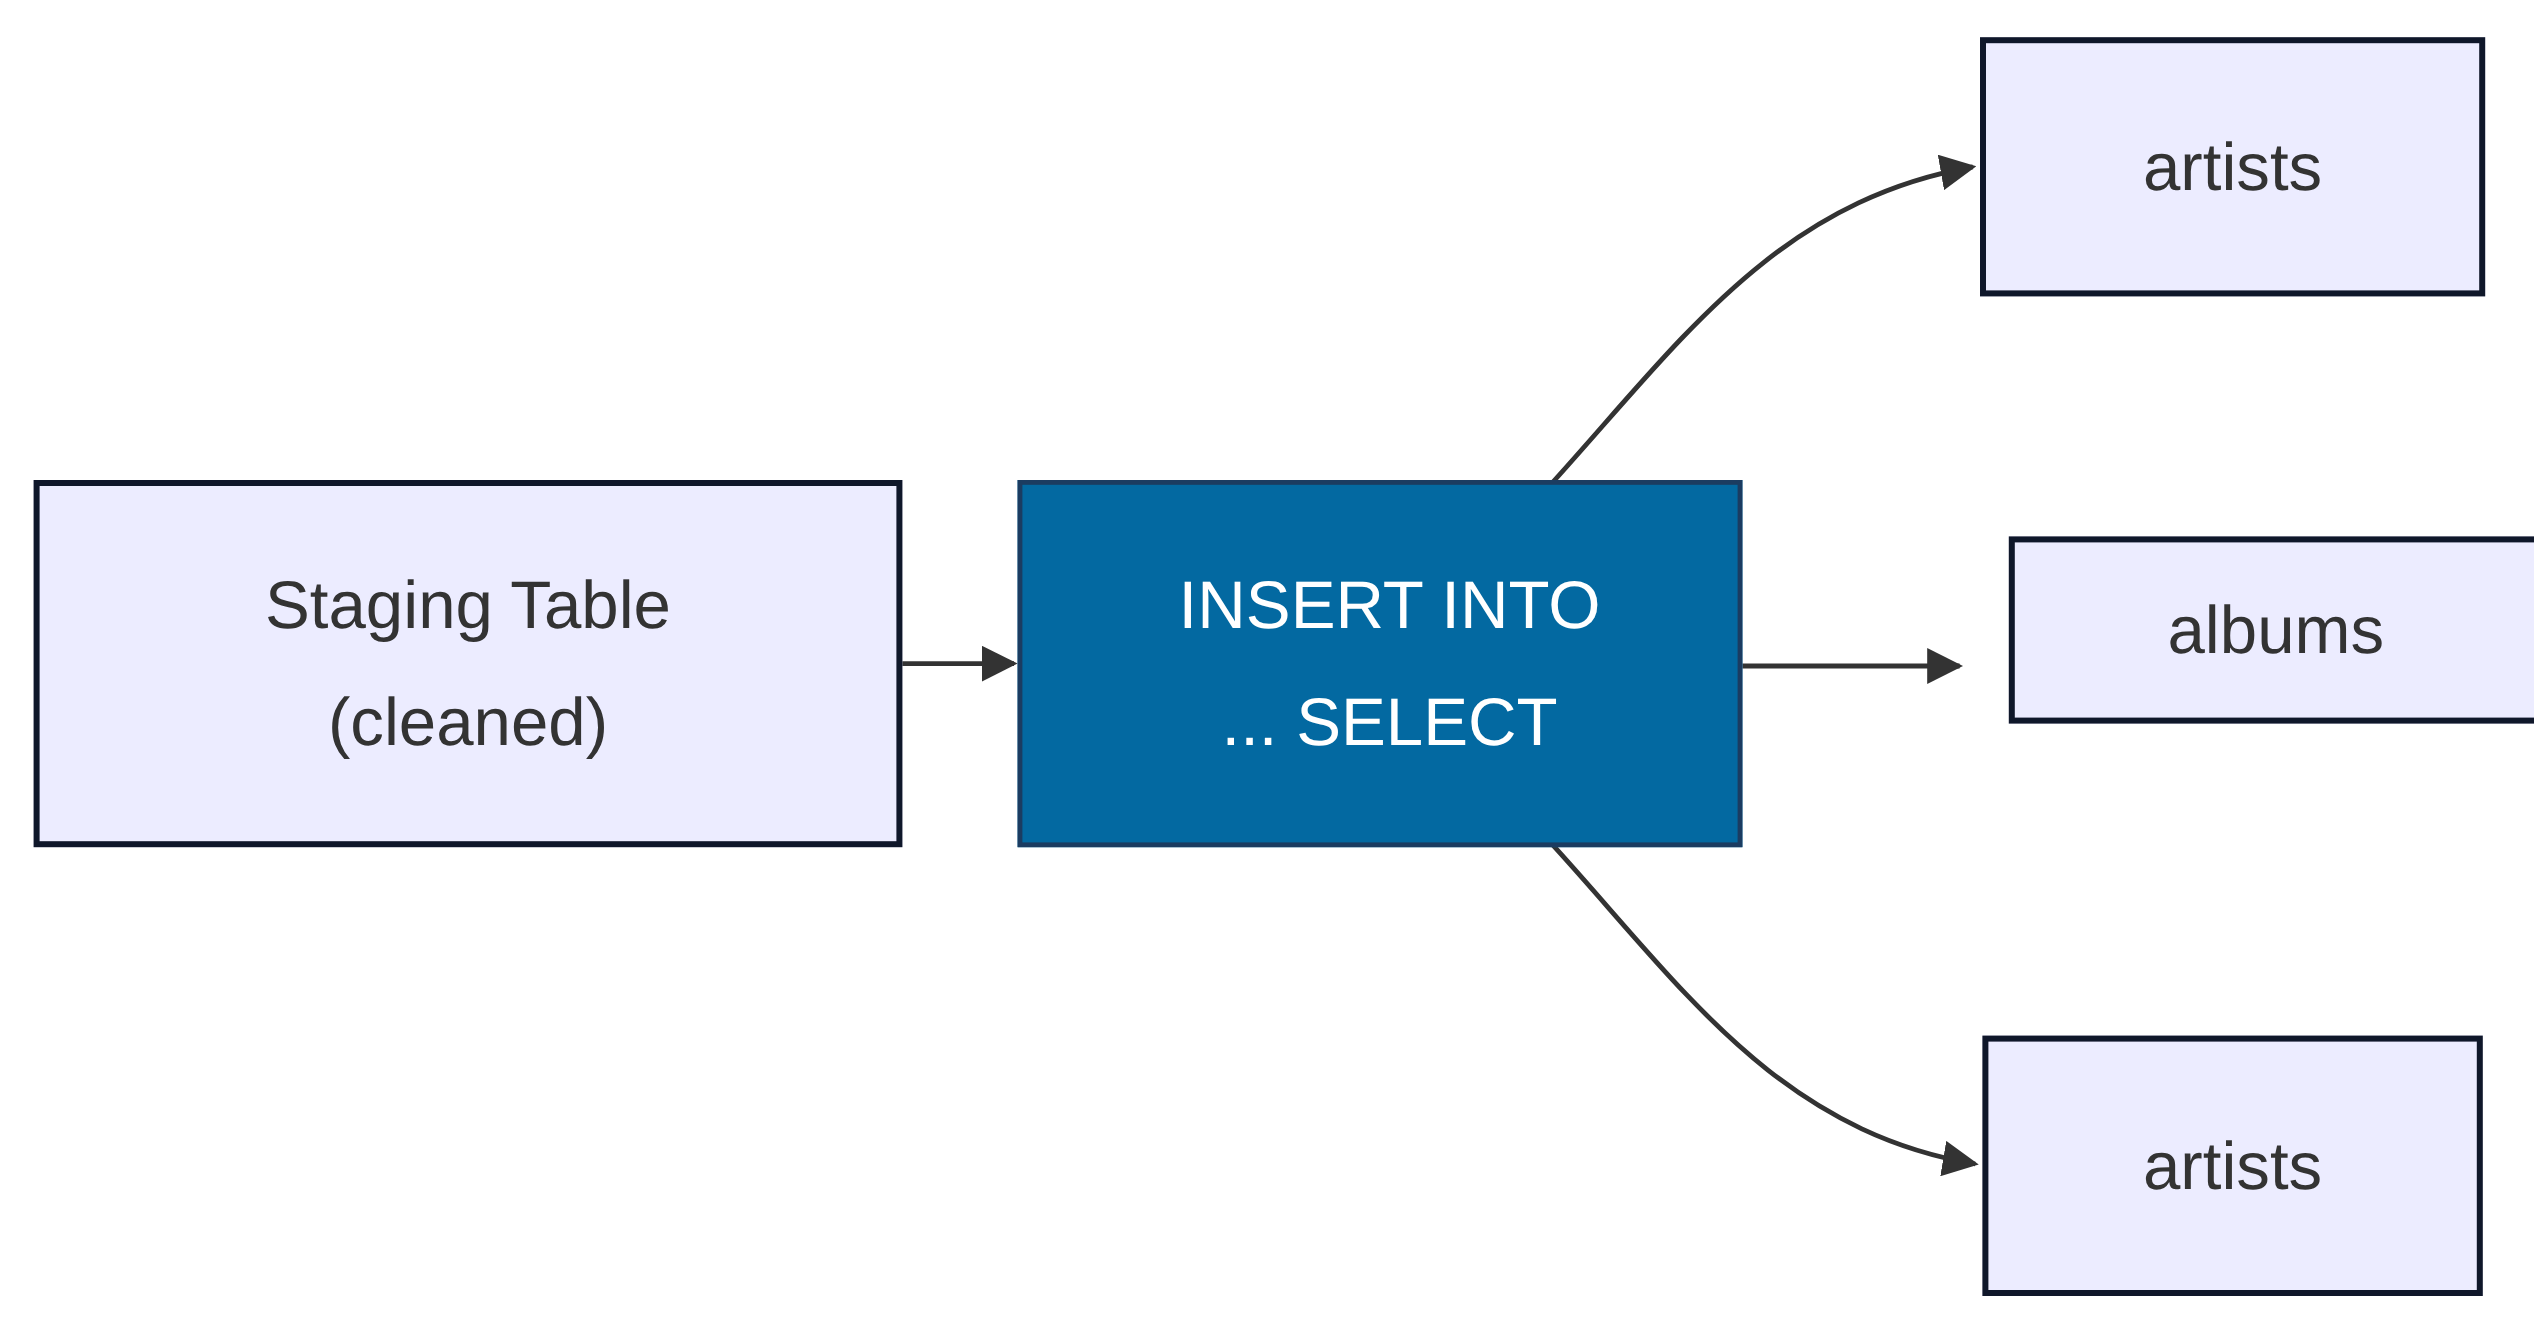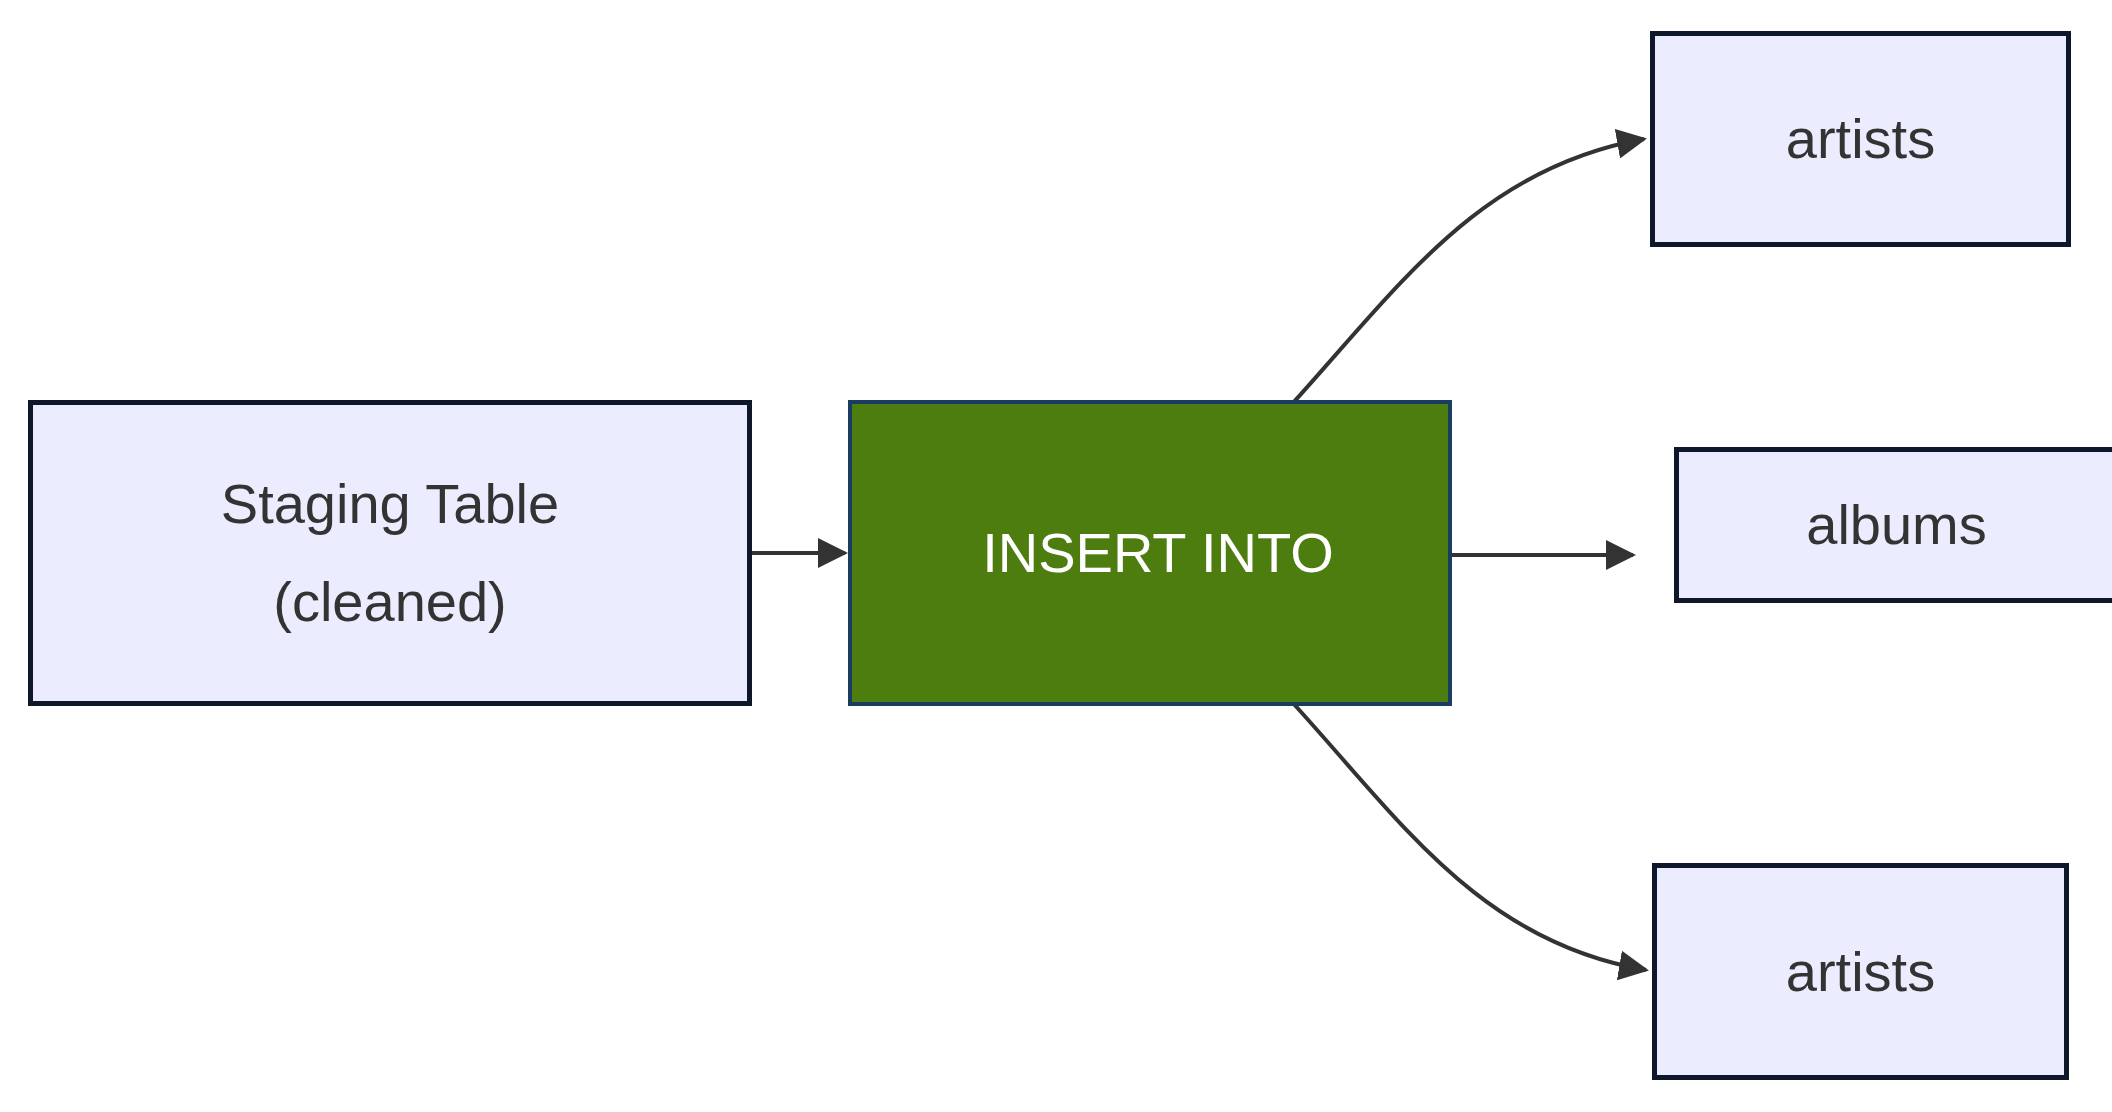--- a/index.html
+++ b/index.html
@@ -37,21 +37,21 @@
     align-items: center;
     justify-content: center;
     text-align: center;
     background: #ececff;
     border: 5px solid #0f172a;
     color: #333333;
     font-size: 56px;
     line-height: 1.2;
   }
   .node--highlight {
-    background: #4d7c0f;
+    background: #0369a1;
     border: 4px solid #1b3c61;
     color: #ffffff;
     padding-left: 16px;
   }
   .node .lines .line {
     display: block;
     line-height: 98px;
   }
   .node-staging   { left: 28px;   top: 400px; width: 724px; height: 306px; }
   .node-insert    { left: 848px;  top: 400px; width: 604px; height: 306px; }
@@ -79,20 +79,21 @@
   <div class="node node-staging">
     <div class="lines">
       <span class="line">Staging Table</span>
       <span class="line">(cleaned)</span>
     </div>
   </div>
 
   <div class="node node--highlight node-insert">
     <div class="lines">
       <span class="line">INSERT INTO</span>
+      <span class="line">... SELECT</span>
     </div>
   </div>
 
   <div class="node node-artists">
     <span>artists</span>
   </div>
 
   <div class="node node-albums">
     <span>albums</span>
   </div>

